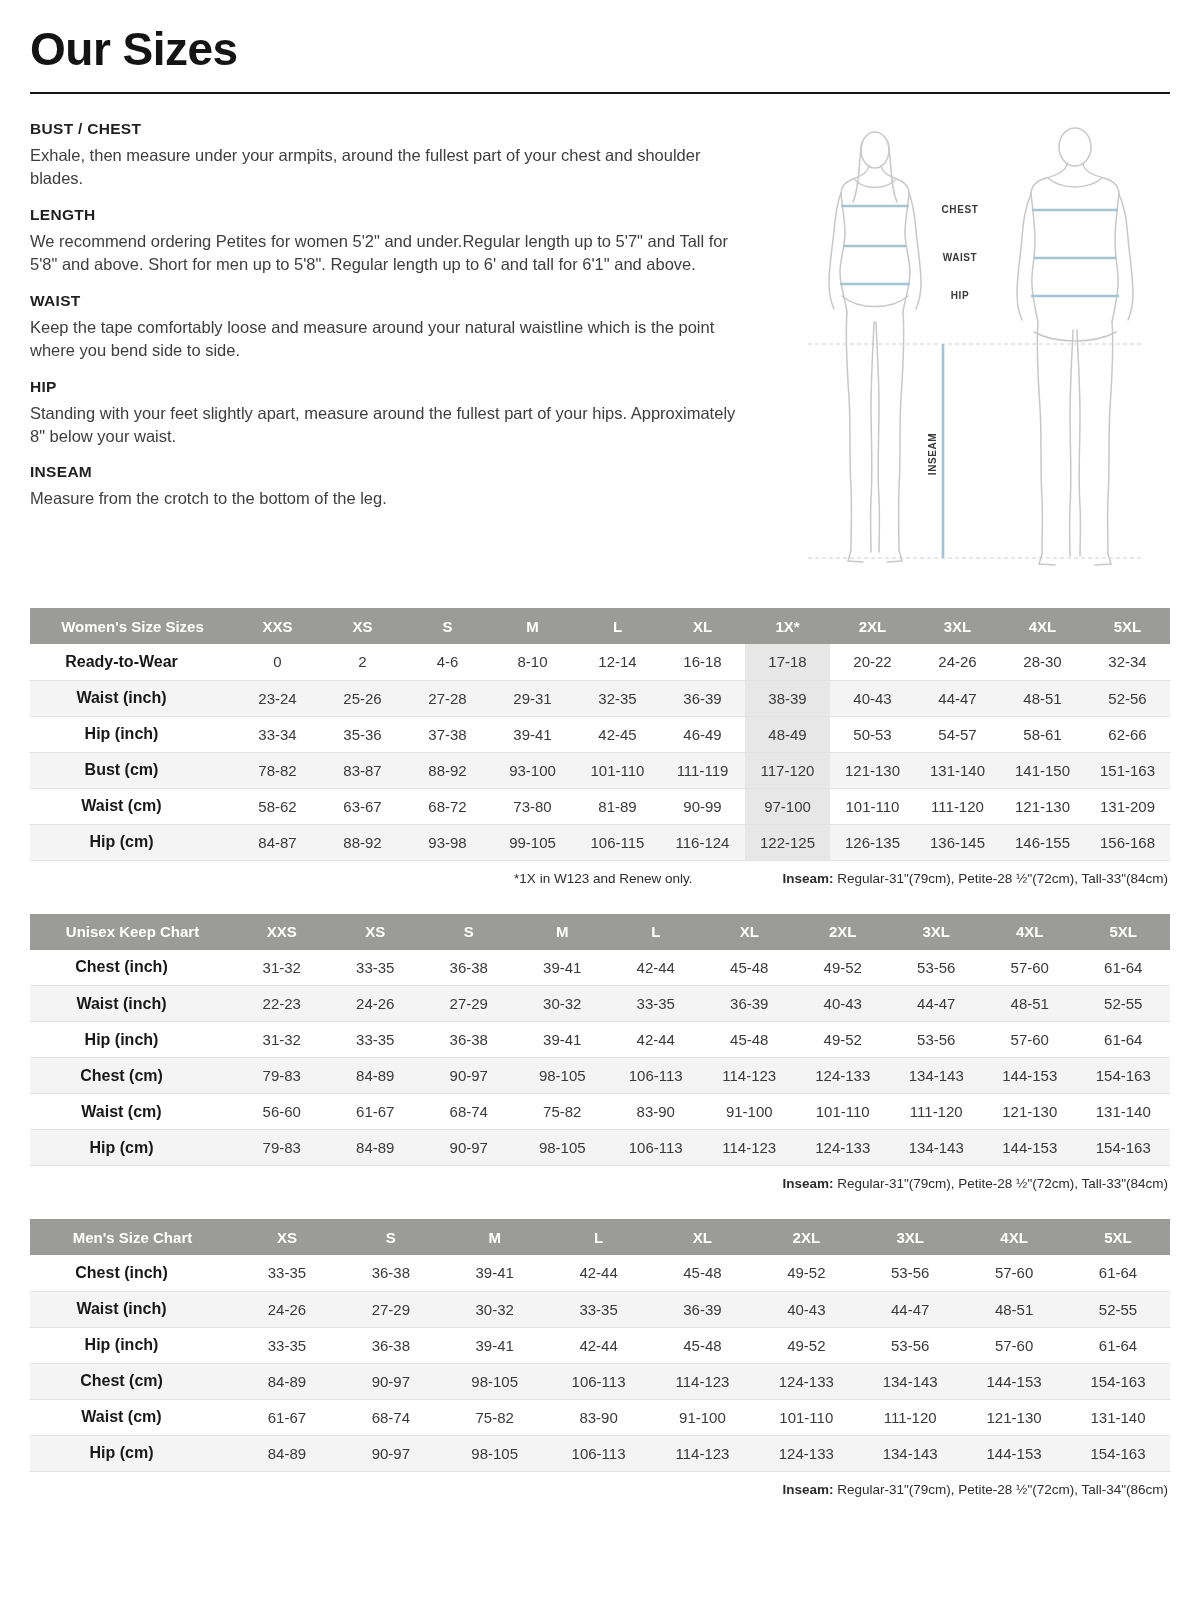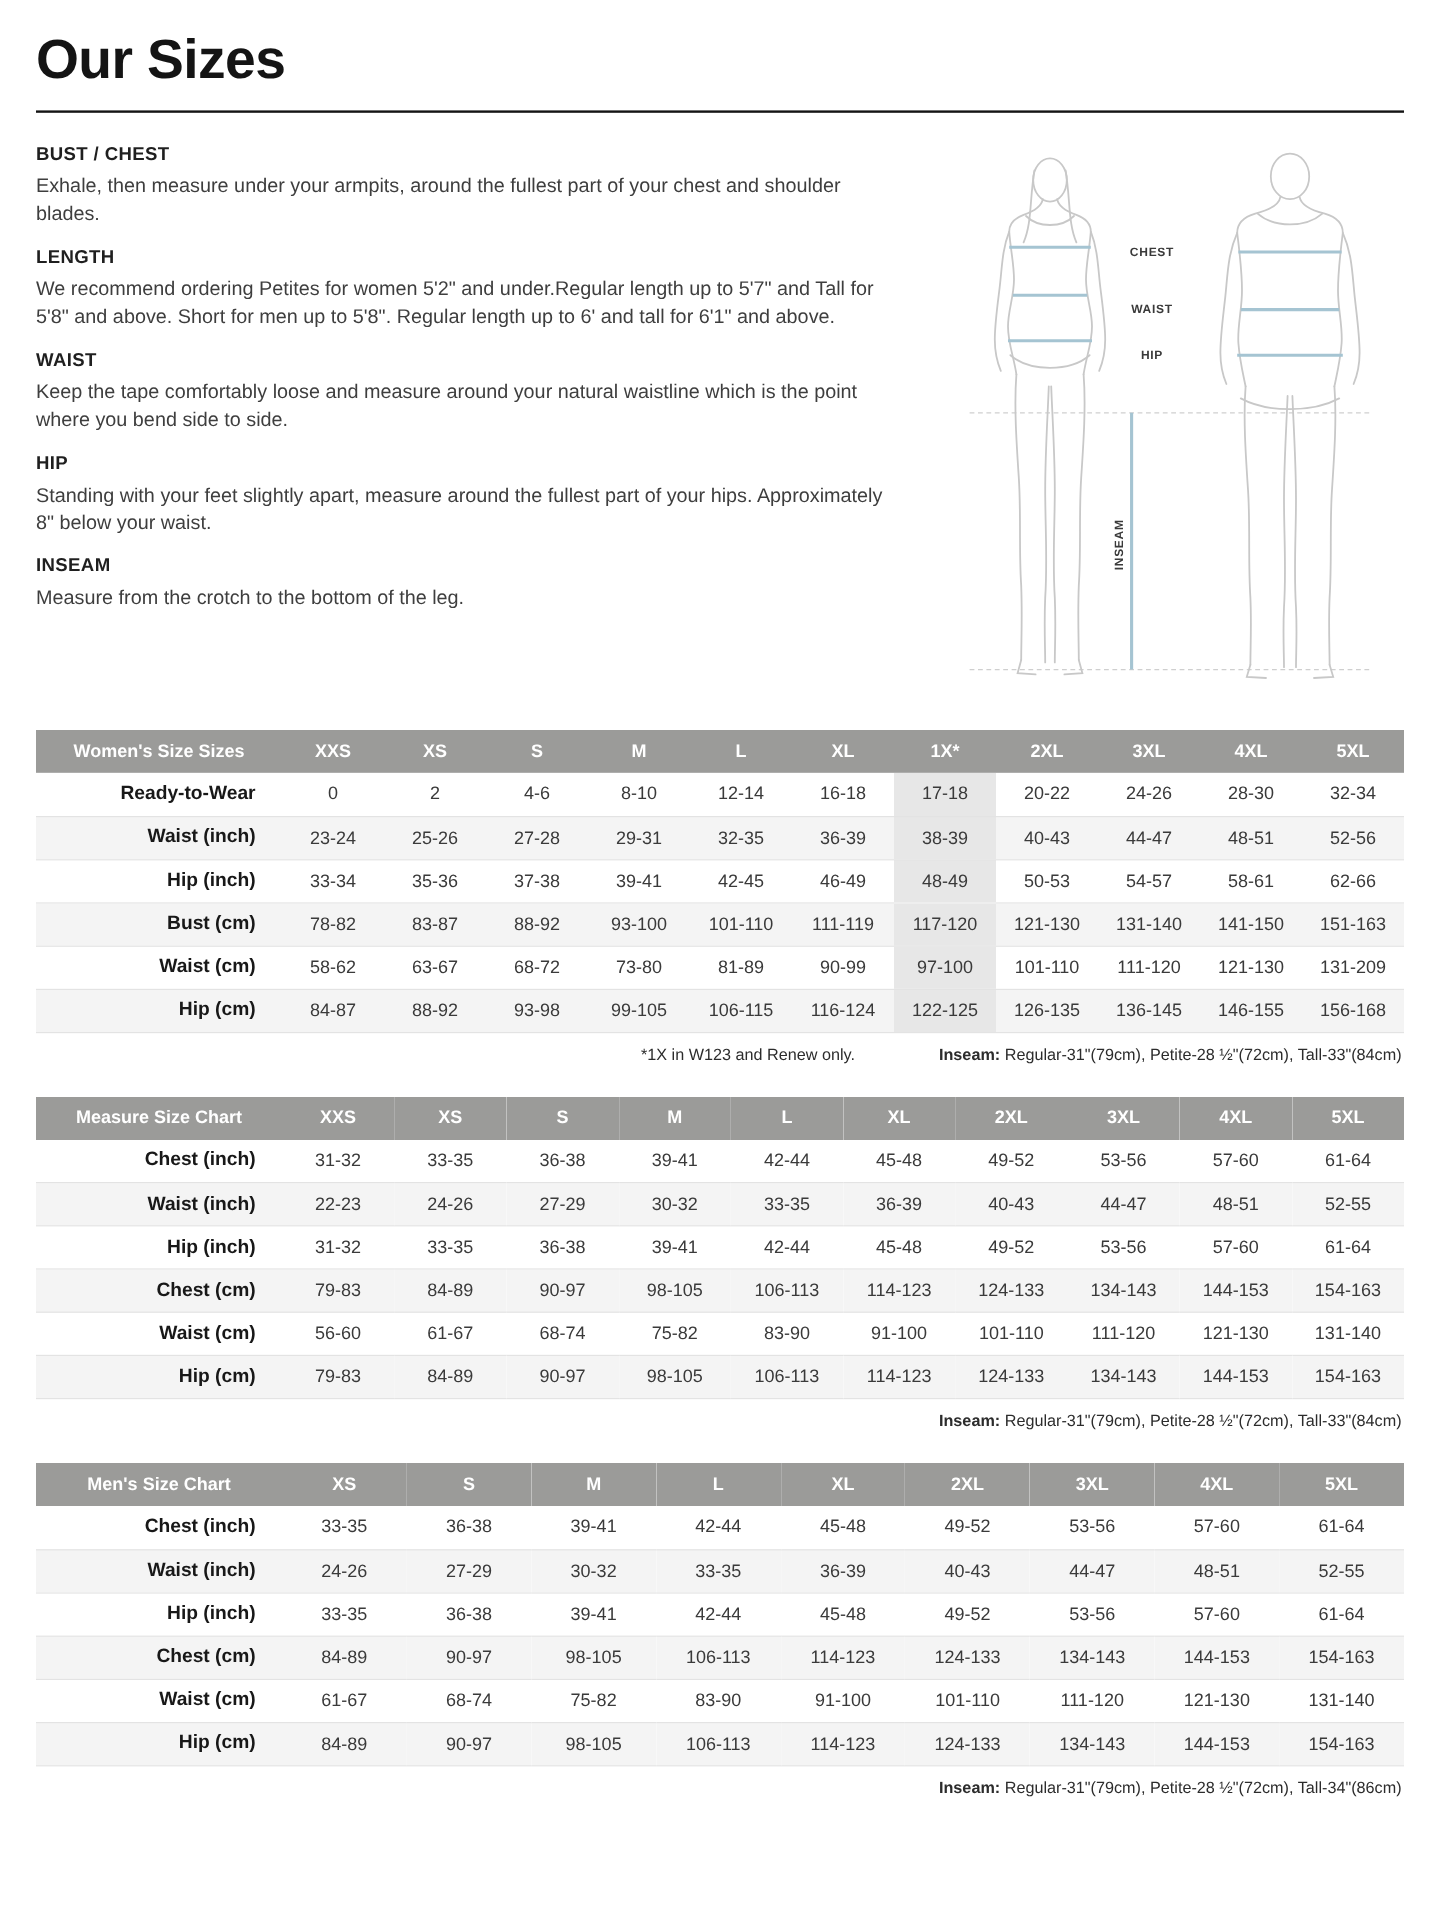--- a/index.html
+++ b/index.html
@@ -42,27 +42,27 @@
   .size-table col.label-col-def { width: 205px; }
   .size-table th, .size-table td { height: 36px; text-align: center; vertical-align: middle; overflow: hidden; }
   .size-table thead th {
     background: var(--table-header-bg, #9b9b99); color: #ffffff;
     font-size: 15px; font-weight: 700;
   }
   .size-table tbody tr { border-bottom: 1px solid #e3e3e3; }
   .size-table tbody tr:nth-child(even) { background: var(--zebra-row-bg, #f4f4f4); }
   .size-table tbody td { font-size: 15px; color: #3a3a3a; }
   .size-table tbody td.label-col {
-    text-align: right; padding-right: 22px;
+    text-align: center; padding-right: 22px;
     font-size: 16px; font-weight: 700; color: #181818;
   }
   .size-table tbody td.hl { background: var(--highlight-column-bg, rgba(0,0,0,0.05)); }
 
   .footnotes {
-    display: flex; justify-content: flex-end; gap: 70px;
+    display: flex; justify-content: flex-end; gap: 90px;
     padding: 10px 2px 0; font-size: 13.5px; color: #2c2c2c;
   }
   .footnote b { font-weight: 700; }
 </style>
 </head>
 <body>
 
 <div class="page">
 
   <h1 class="page-title">Our Sizes</h1>
@@ -287,21 +287,21 @@
             <col>
             <col>
             <col>
             <col>
             <col>
             <col>
             <col>
           </colgroup>
           <thead>
             <tr>
-              <th>Measure Size Chart</th>
+              <th>Unisex Keep Chart</th>
               <th>XXS</th>
               <th>XS</th>
               <th>S</th>
               <th>M</th>
               <th>L</th>
               <th>XL</th>
               <th>2XL</th>
               <th>3XL</th>
               <th>4XL</th>
               <th>5XL</th>

